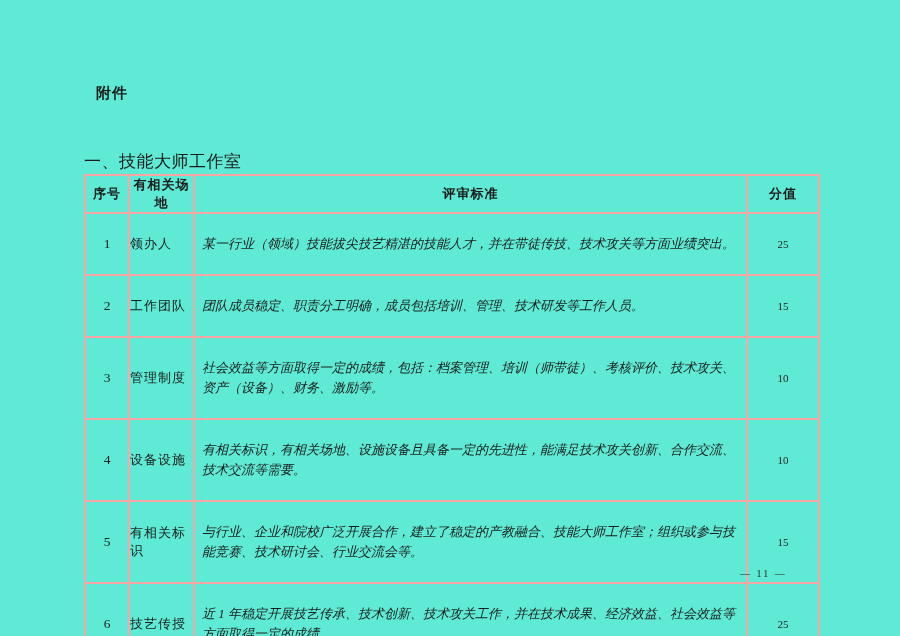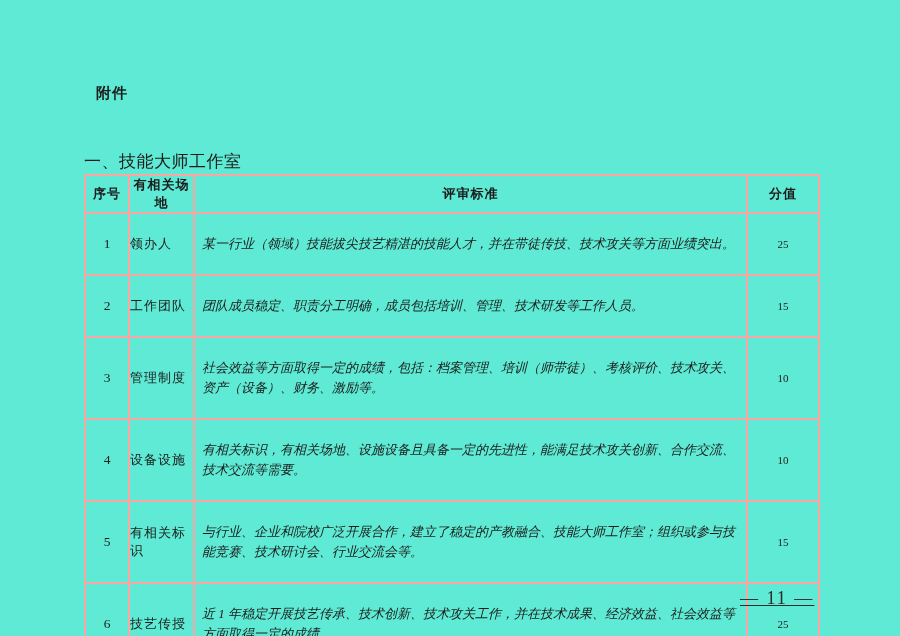--- a/index.html
+++ b/index.html
@@ -79,25 +79,24 @@
     padding: 20px 7px;
     line-height: 20px;
     font-style: italic;
   }
   td.c-score  { text-align: center; font-size: 11px; }
   td.c-footer { text-align: center; letter-spacing: 0.5px; }
 
   .page-number {
     position: absolute;
     left: 740px;
-    top: 588px;
-    font-size: 18px;
+    top: 568px;
+    font-size: 10px;
     letter-spacing: 2px;
     color: #2a2a2a;
-    text-decoration: underline;
   }
 </style>
 </head>
 <body>
 
 <div class="page">
 
   <div class="attachment">附件</div>
 
 

